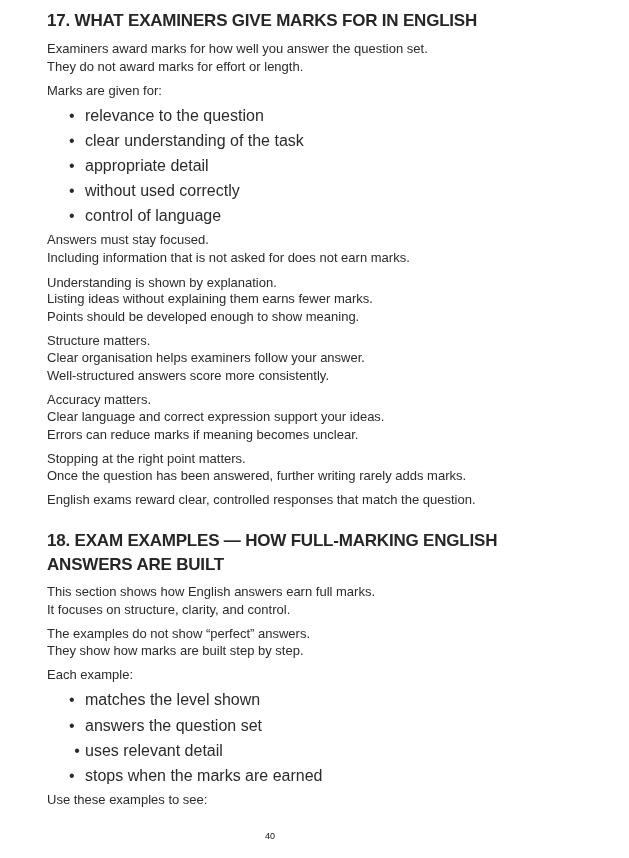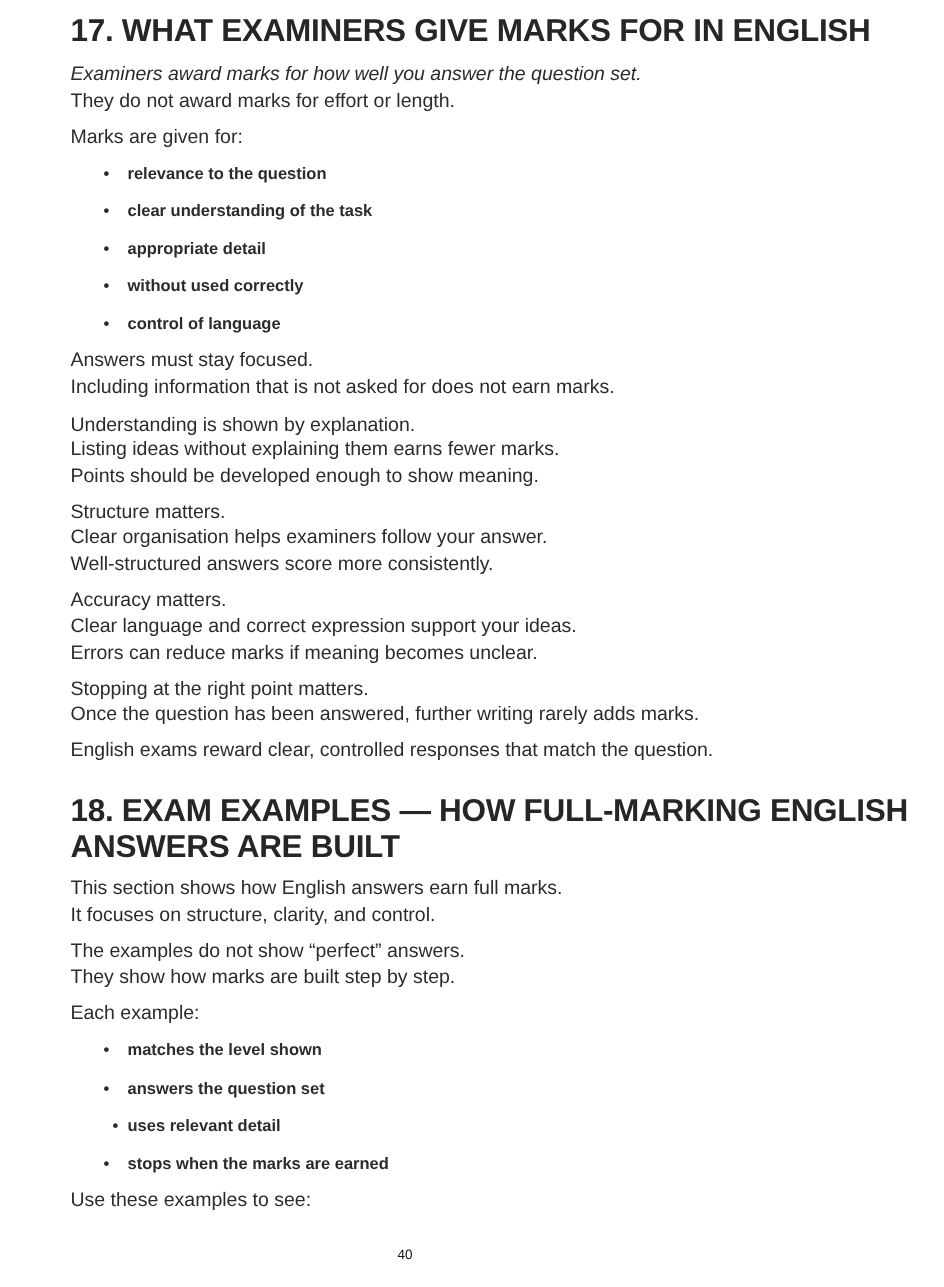--- a/index.html
+++ b/index.html
@@ -1,34 +1,34 @@
 <!DOCTYPE html>
 <html><head>
   <meta charset="utf-8">
   <style>
     html, body { margin: 0; padding: 0; background: #ffffff; }
     body { width: 629px; height: 858px; position: relative; overflow: hidden;
            font-family: "Liberation Sans", "DejaVu Sans", sans-serif; color: #2a2a2a; }
     .page { position: absolute; left: 0; top: 0; width: 629px; height: 858px; }
-    h2 { position: absolute; left: 47px; margin: 0; font-size: 21px; font-weight: bold;
+    h2 { position: absolute; left: 47px; margin: 0; font-size: 17px; font-weight: bold;
          color: #262626; letter-spacing: -0.2px; line-height: 24px; white-space: nowrap; }
     .line { position: absolute; left: 47px; font-size: 13px; line-height: 18px; white-space: nowrap; color: #2b2b2b; }
-    .bullet { position: absolute; left: 69px; font-size: 11px; line-height: 18px; white-space: nowrap; color: #2b2b2b; font-weight: bold; }
+    .bullet { position: absolute; left: 69px; font-size: 16px; line-height: 18px; white-space: nowrap; color: #2b2b2b; }
     .bullet .dot { display: inline-block; width: 16px; }
     .pagenum { position: absolute; left: 0; width: 540px; text-align: center; top: 831px;
                font-size: 9px; color: #111; }
   </style>
 </head>
 <body>
 
 <div class="page">
 
   <h2 style="top:9px;">17. WHAT EXAMINERS GIVE MARKS FOR IN ENGLISH</h2>
 
-  <div class="line" style="top:40px;font-style:italic;">Examiners award marks for how well you answer the question set.</div>
+  <div class="line" style="top:40px;">Examiners award marks for how well you answer the question set.</div>
   <div class="line" style="top:58px;text-align:center;">They do not award marks for effort or length.</div>
 
   <div class="line" style="top:82px;">Marks are given for:</div>
 
   <div class="bullet" style="top:107px;"><span class="dot">•</span><span>relevance to the question</span></div>
   <div class="bullet" style="top:132px;"><span class="dot">•</span><span>clear understanding of the task</span></div>
   <div class="bullet" style="top:157px;"><span class="dot">•</span><span>appropriate detail</span></div>
   <div class="bullet" style="top:182px;"><span class="dot">•</span><span>without used correctly</span></div>
   <div class="bullet" style="top:207px;"><span class="dot">•</span><span>control of language</span></div>
 

